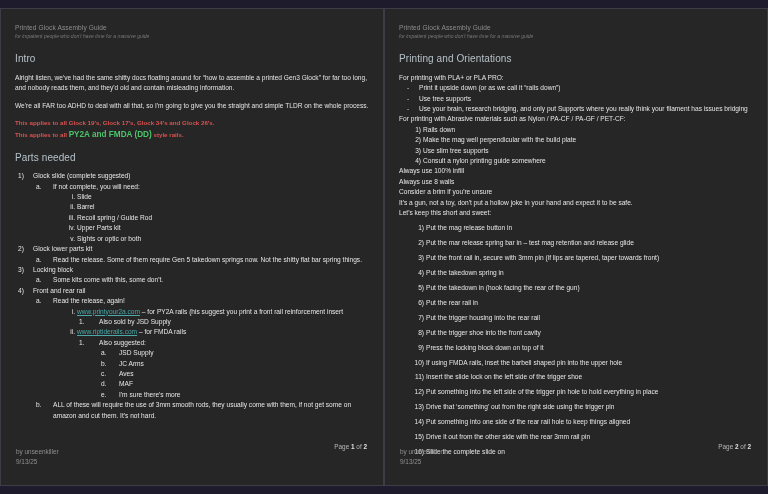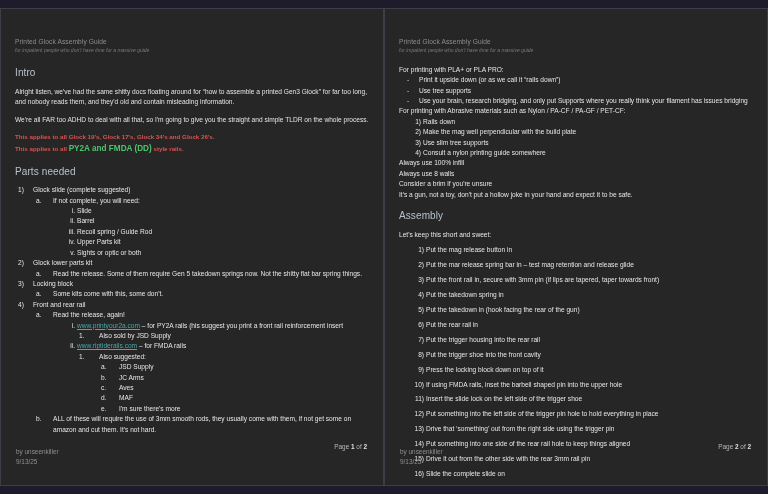--- a/index.html
+++ b/index.html
@@ -17,21 +17,21 @@
     align-items: flex-start;
     padding: 8px 0 0 0;
     position: relative;
   }
   .page {
     width: 422px;
     height: 478px;
     background: #262626;
     border: 1px solid #3d3d46;
     position: relative;
-    padding: 28px 14px 0 14px;
+    padding: 14px 14px 0 14px;
     color: #e6e6e6;
     font-size: 6.6px;
     line-height: 1.5;
     overflow: hidden;
   }
   .page-left { margin-left: 0px; }
   .page-right { margin-right: 0px; }
 
   .doc-header { margin-bottom: 10px; }
   .doc-title {
@@ -230,20 +230,21 @@
     </div>
   </div>
 
   <div class="page page-right">
 
     <div class="doc-header">
       <div class="doc-title">Printed Glock Assembly Guide</div>
       <div class="doc-sub">for impatient people who don't have time for a massive guide</div>
     </div>
 
+    <h2 class="sec">Printing and Orientations</h2>
 
     <div class="plain-line">For printing with PLA+ or PLA PRO:</div>
     <ul class="dash-list">
       <li><span class="mk">-</span><span>Print it upside down (or as we call it “rails down”)</span></li>
       <li><span class="mk">-</span><span>Use tree supports</span></li>
       <li><span class="mk">-</span><span>Use your brain, research bridging, and only put Supports where you really think your filament has issues bridging</span></li>
     </ul>
 
     <div class="plain-line">For printing with Abrasive materials such as Nylon / PA-CF / PA-GF / PET-CF:</div>
     <ol class="num-list">
@@ -251,21 +252,20 @@
       <li><span class="mk">2)</span><span>Make the mag well perpendicular with the build plate</span></li>
       <li><span class="mk">3)</span><span>Use slim tree supports</span></li>
       <li><span class="mk">4)</span><span>Consult a nylon printing guide somewhere</span></li>
     </ol>
 
     <div class="plain-line">Always use 100% infill</div>
     <div class="plain-line">Always use 8 walls</div>
     <div class="plain-line">Consider a brim if you're unsure</div>
     <div class="plain-line">It's a gun, not a toy, don't put a hollow joke in your hand and expect it to be safe.</div>
 
-    <h2 class="sec">Assembly</h2>
 
     <div class="plain-line">Let's keep this short and sweet:</div>
 
     <ol class="asm-list">
       <li><span class="mk">1)</span><span>Put the mag release button in</span></li>
       <li><span class="mk">2)</span><span>Put the mar release spring bar in – test mag retention and release glide</span></li>
       <li><span class="mk">3)</span><span>Put the front rail in, secure with 3mm pin (if lips are tapered, taper towards front)</span></li>
       <li><span class="mk">4)</span><span>Put the takedown spring in</span></li>
       <li><span class="mk">5)</span><span>Put the takedown in (hook facing the rear of the gun)</span></li>
       <li><span class="mk">6)</span><span>Put the rear rail in</span></li>

